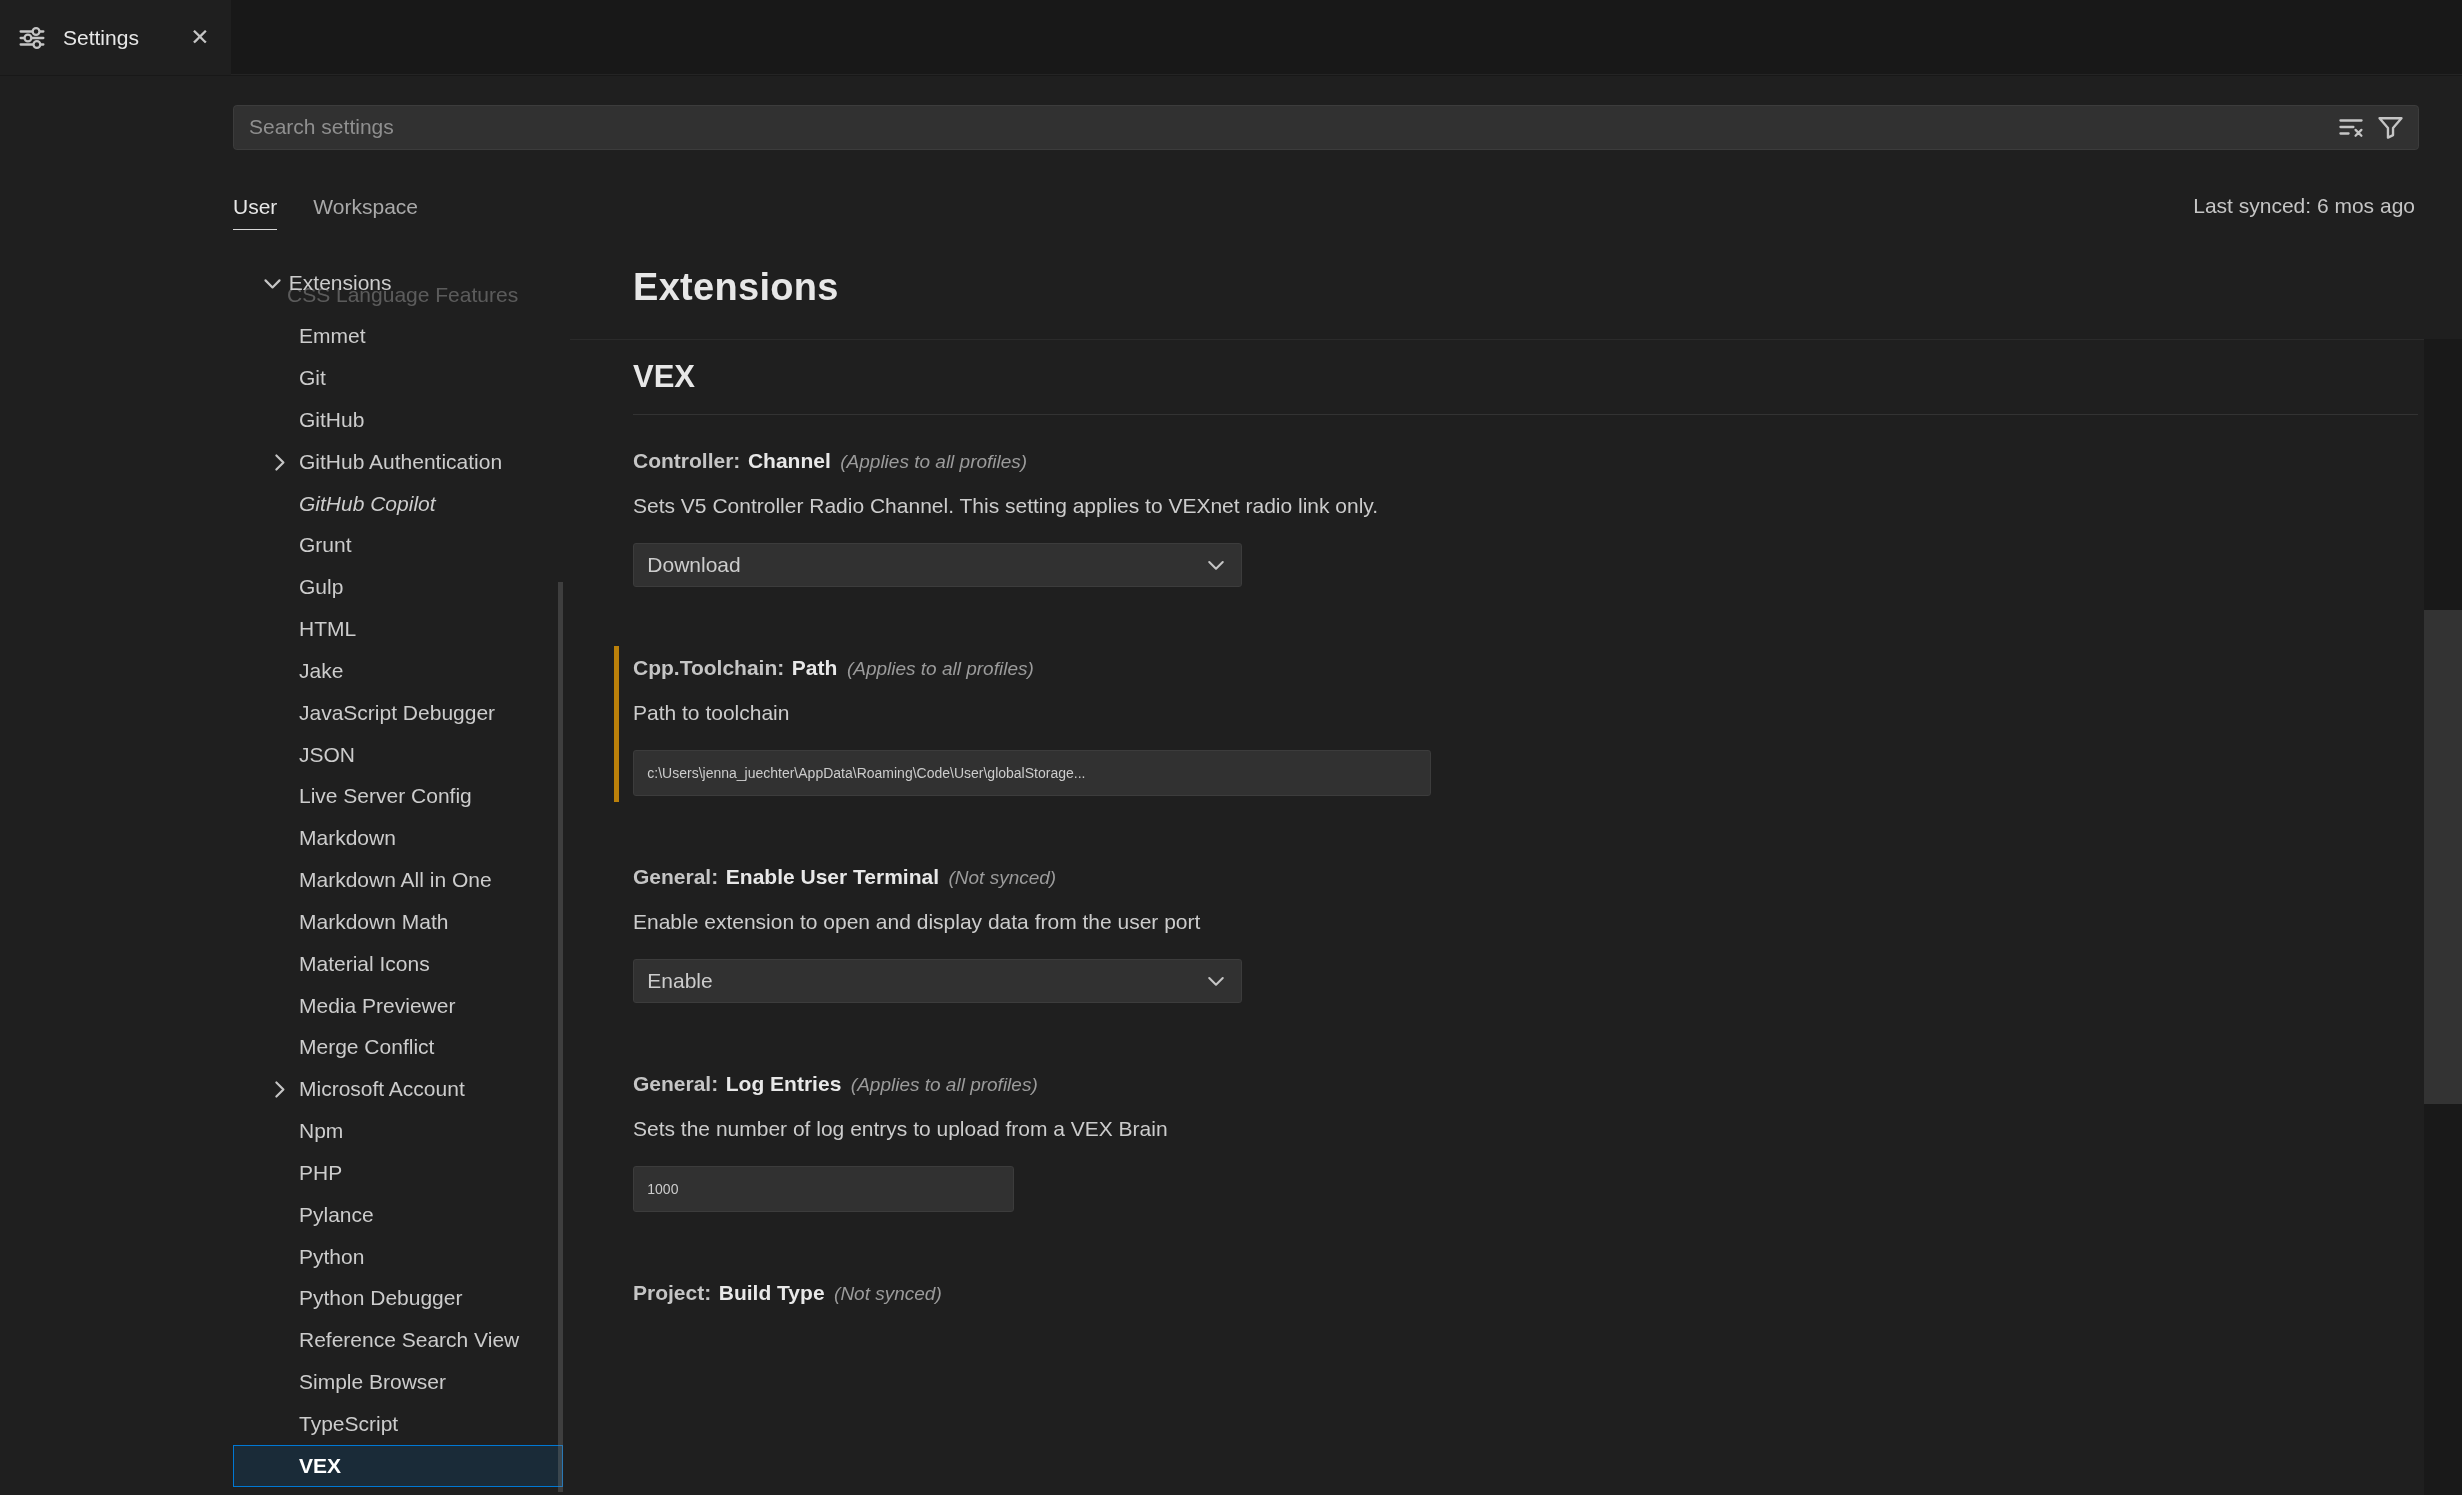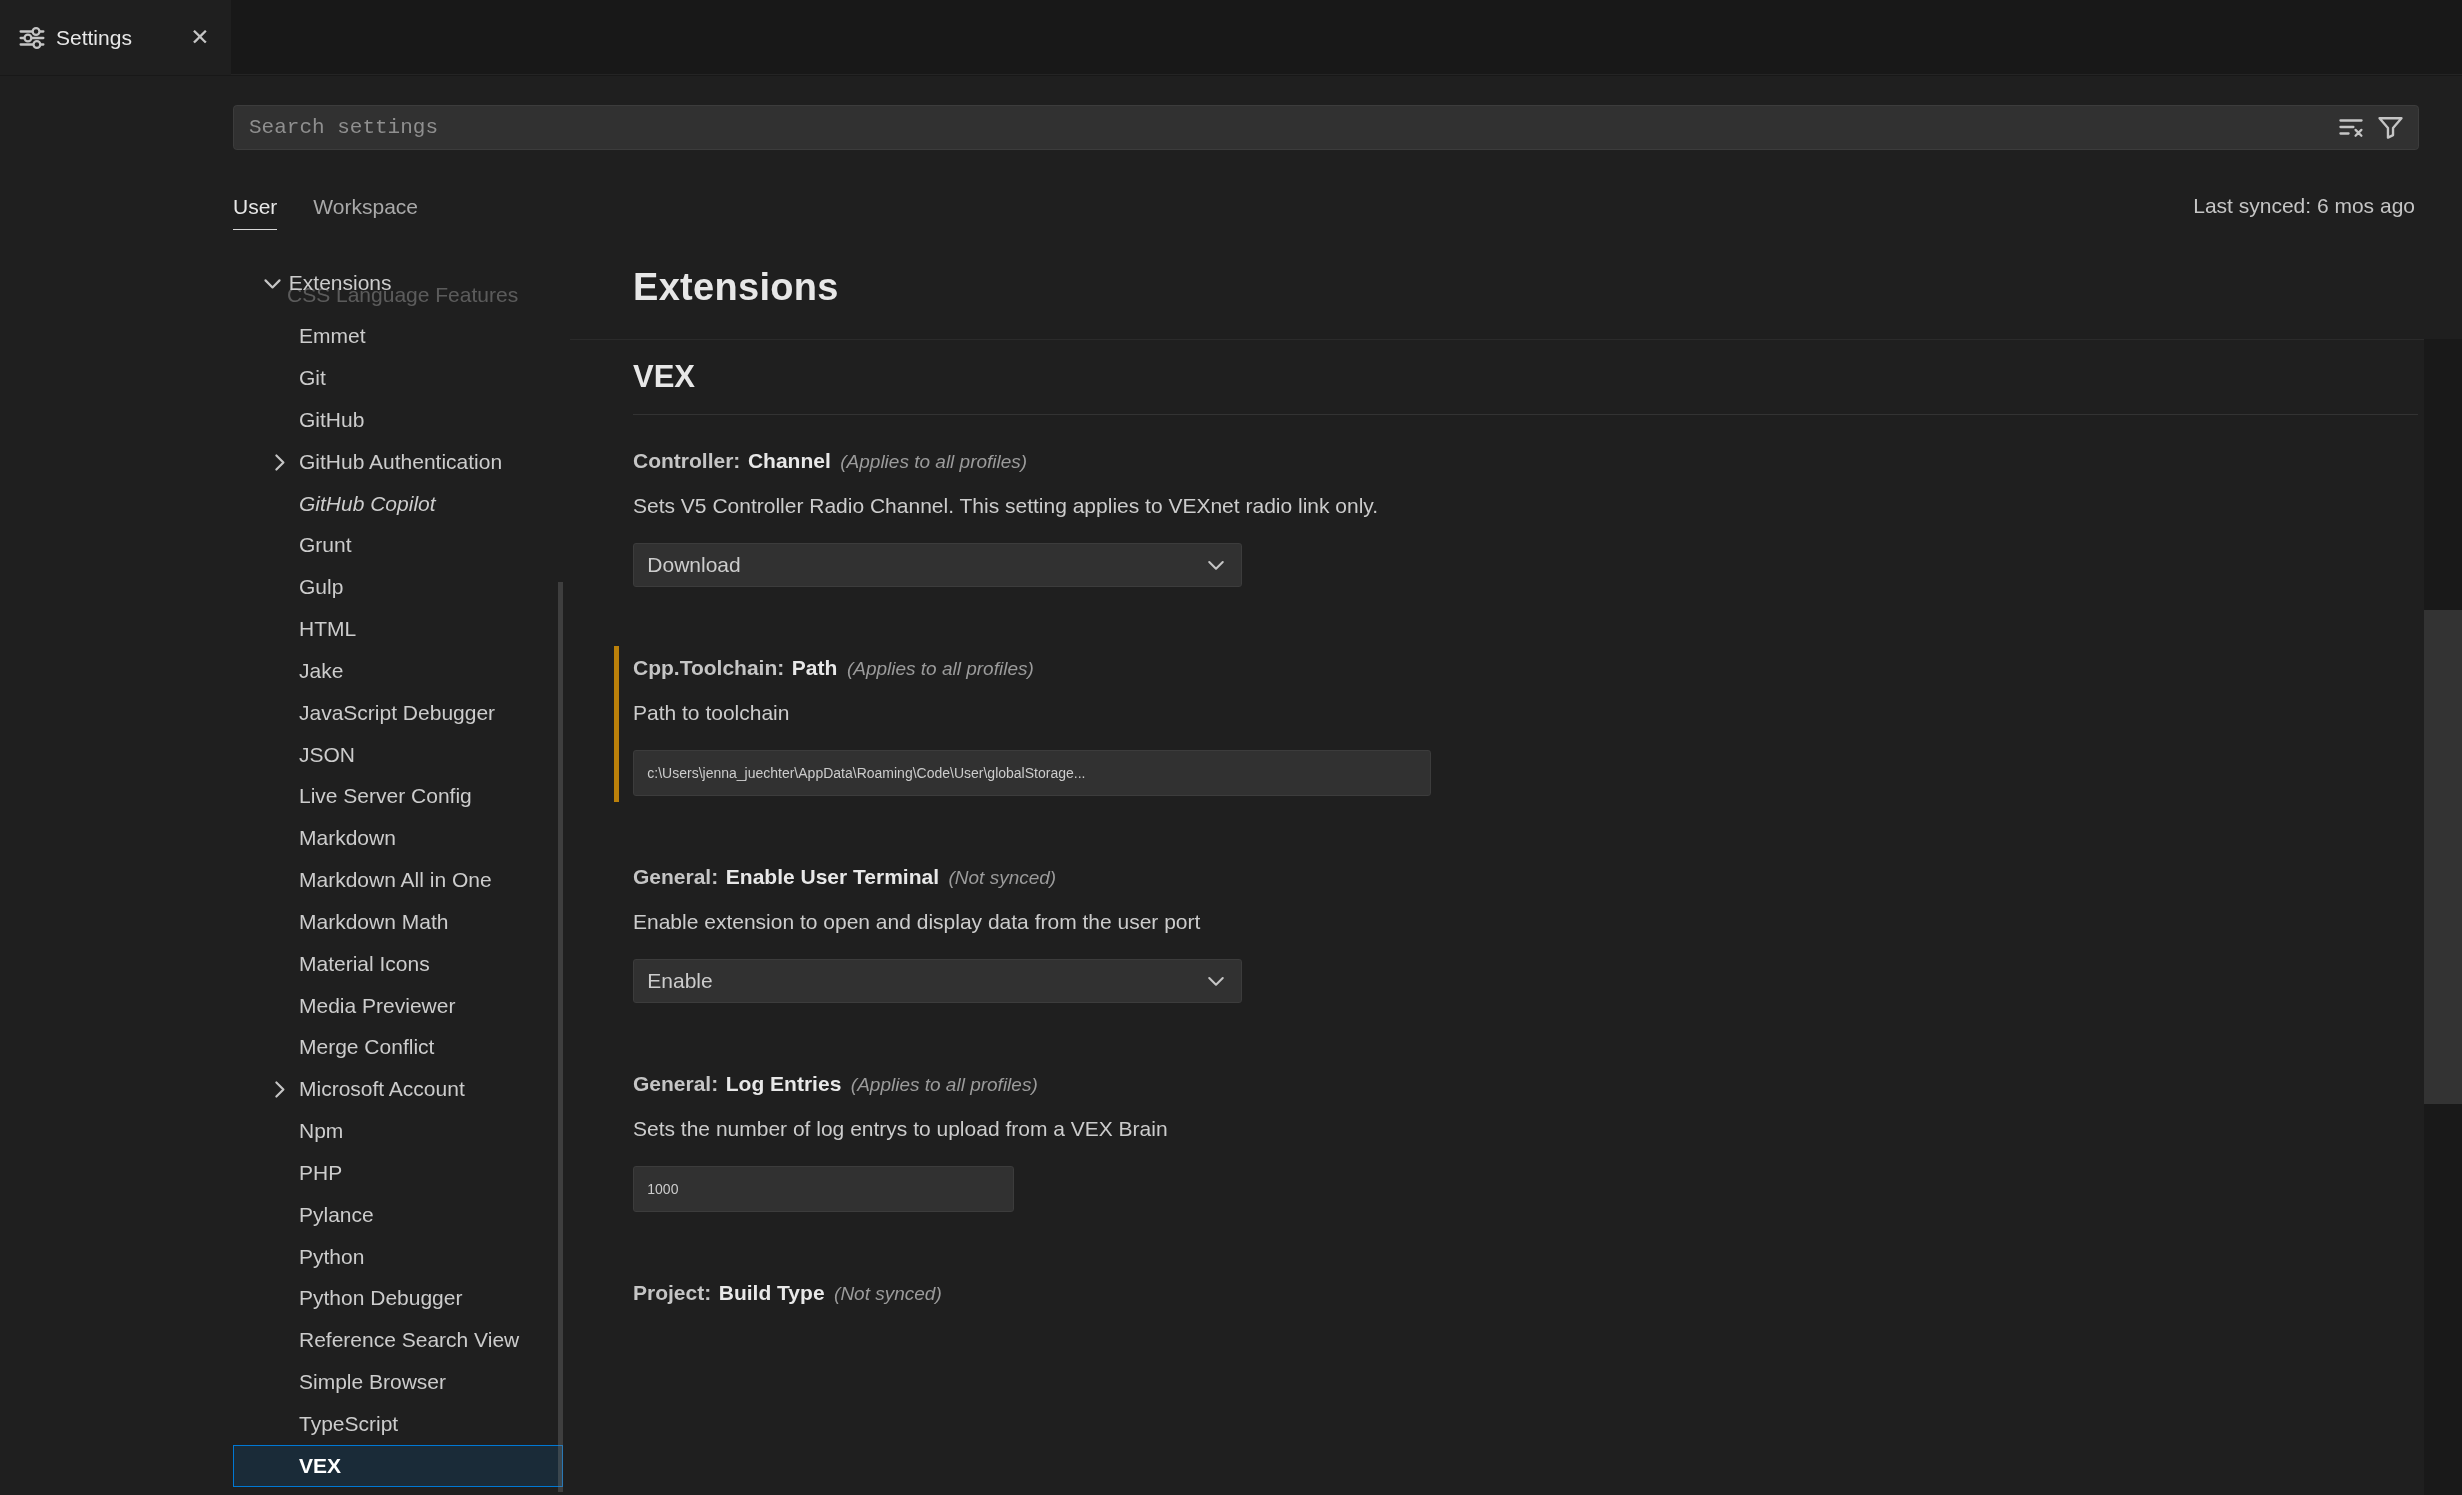--- a/index.html
+++ b/index.html
@@ -6,31 +6,31 @@
   html,body { background:#101010; }
   body { overflow:hidden; }
   .app {
     position:relative; width:2462px; height:1495px; overflow:hidden;
     background:#181818; color:#cccccc;
     font-family:"Liberation Sans","DejaVu Sans",sans-serif; font-size:21px;
   }
 
   
   .tab-bar { position:absolute; top:0; left:0; right:0; height:75px; background:#181818; border-bottom:1px solid #242424; display:flex; }
-  .tab { width:231px; height:75px; background:#1f1f1f; display:flex; align-items:center; gap:11px; padding:0 15px 0 19px; color:#e7e7e7; cursor:pointer; }
+  .tab { width:231px; height:75px; background:#1f1f1f; display:flex; align-items:center; gap:18px; padding:0 15px 0 19px; color:#e7e7e7; cursor:pointer; }
   .tab-icon { width:26px; height:26px; display:flex; align-items:center; justify-content:center; flex:none; }
   .tab-label { flex:1; font-size:21px; white-space:nowrap; }
   .tab-close { width:32px; height:32px; display:flex; align-items:center; justify-content:center; color:#c5c5c5; font-size:23px; border-radius:5.7px; cursor:pointer; }
 
   
   .editor { position:absolute; top:76px; left:0; right:0; bottom:0; background:#1f1f1f; }
 
   
   .search-box { position:absolute; left:233px; top:28.5px; width:2186px; height:45px; background:#313131; border:1px solid #3c3c3c; border-radius:3.8px; display:flex; align-items:center; padding:0 9.5px 0 15px; }
-  .search-box input { flex:1; background:transparent; border:none; outline:none; color:#cccccc; font-size:21px; font-family:Liberation Mono, monospace; }
+  .search-box input { flex:1; background:transparent; border:none; outline:none; color:#cccccc; font-size:21px; font-family:Liberation Sans, sans-serif; }
   .search-box input::placeholder { color:#8f8f8f; }
   .sicon { width:36px; height:36px; display:flex; align-items:center; justify-content:center; border-radius:5.7px; margin-left:3.8px; cursor:pointer; flex:none; }
 
   
   .scope-row { position:absolute; left:233px; top:106px; right:47px; height:48px; display:flex; align-items:stretch; }
   .scope-tab { display:flex; align-items:center; margin-right:36px; color:#a9a9a9; font-size:21px; cursor:pointer; border-bottom:1.9px solid transparent; padding-top:3.8px; }
   .scope-tab.active { color:#e7e7e7; border-bottom-color:#d7d7d7; }
   .last-synced { margin-left:auto; display:flex; align-items:center; color:#c5c5c5; font-size:21px; }
 
   

